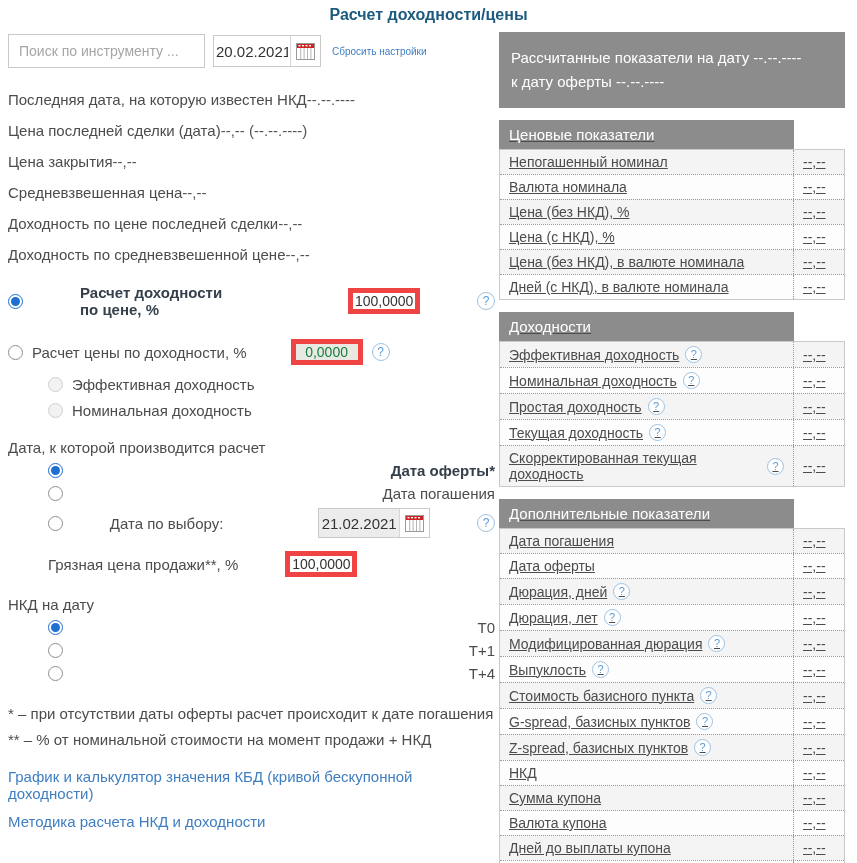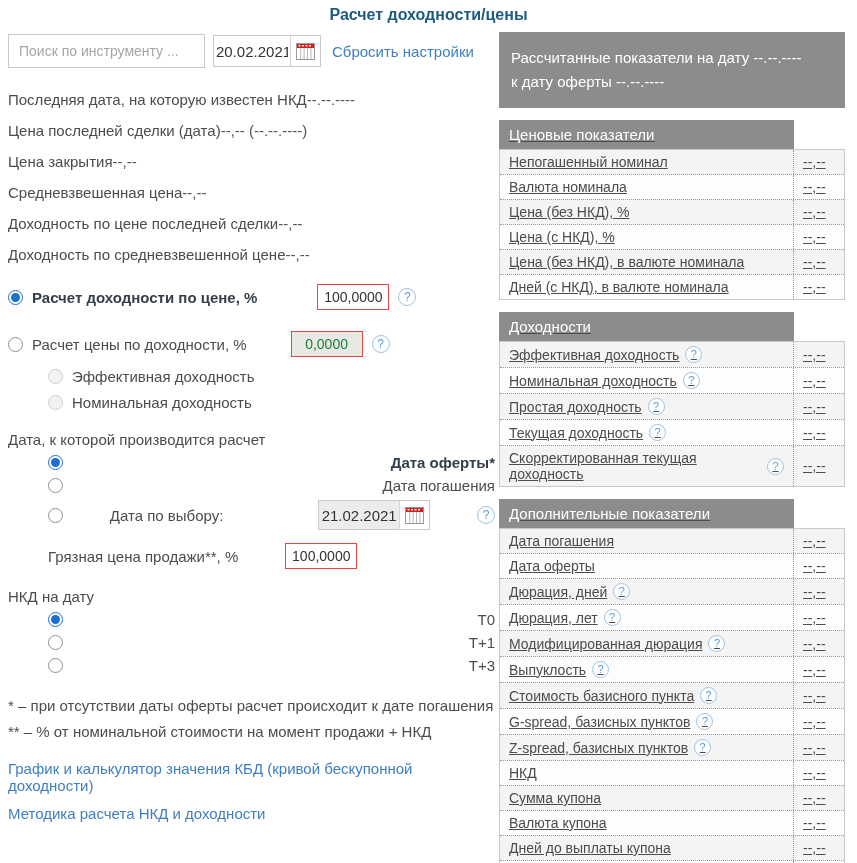--- a/index.html
+++ b/index.html
@@ -33,21 +33,21 @@
   }
   .date-input {
     width:76px; border:none; outline:none; text-align:center;
     font-size:15px; color:#333; background:transparent;
     font-family:"Liberation Sans", sans-serif;
   }
   .cal-btn {
     width:30px; border:none; border-left:1px solid #d6d6d6; background:#fff;
     display:flex; align-items:center; justify-content:center; cursor:pointer; padding:0;
   }
-  .reset-link { margin-left:11px; font-size:15px; color:#3f7ec1; text-decoration:none; cursor:pointer; }
+  .reset-link { margin-left:11px; font-size:10px; color:#3f7ec1; text-decoration:none; cursor:pointer; }
 
   
   .market { margin-top:16px; padding-right:18px; }
   .m-row { display:flex; align-items:baseline; padding:7px 0; font-size:15px; }
   .m-label { color:#4c4c4c; }
   .m-value { color:#555; white-space:nowrap; }
 
   
   .radio {
     width:15px; height:15px; border-radius:50%; border:1px solid #8f8f8f;
@@ -58,34 +58,34 @@
     content:""; position:absolute; left:2px; top:2px; right:2px; bottom:2px;
     border-radius:50%; background:#1d6fd1;
   }
   .radio.dis { border-color:#cfcfcf; background:#f2f2f2; }
 
   .form-row { display:flex; align-items:center; font-size:15px; }
   .form-row .lbl { margin-left:9px; }
   .bold-lbl { font-weight:bold; color:#343f4b; }
 
   .num-input {
-    width:72px; height:26px; border:1px solid #ef4444; background:#fff;
+    width:72px; height:26px; border:5px solid #ef4444; background:#fff;
     text-align:center; font-size:14px; color:#333; outline:none;
     font-family:"Liberation Sans", sans-serif;
   }
   .num-input.disabled { background:#e9e8e3; color:#15803d; }
 
   .help {
     display:inline-flex; align-items:center; justify-content:center; flex:none;
     width:18px; height:18px; border-radius:50%;
     border:1px solid #9dc2e2; color:#5b9bd5; background:#fff;
     font-size:12px; line-height:1; cursor:pointer;
   }
 
-  .row-yield { margin-top:14px; }
+  .row-yield { margin-top:14px;gap:48px; }
   .row-yield .num-input { margin-left:60px; }
   .row-price { margin-top:21px; }
   .row-price .num-input { margin-left:44px; }
   .form-row .help { margin-left:9px; }
 
   .sub-options { margin:11px 0 0 40px; }
   .sub-options .form-row { margin-bottom:9px; }
 
   .group-label { margin-top:20px; font-size:15px; color:#4c4c4c; }
 
@@ -256,21 +256,21 @@
         <div class="form-row">
           <span class="radio sel"></span>
           <span class="lbl">T0</span>
         </div>
         <div class="form-row">
           <span class="radio"></span>
           <span class="lbl">T+1</span>
         </div>
         <div class="form-row">
           <span class="radio"></span>
-          <span class="lbl">T+3</span>
+          <span class="lbl">T+4</span>
         </div>
       </div>
 
       <div class="footnotes">
         <div>* – при отсутствии даты оферты расчет происходит к дате погашения</div>
         <div>** – % от номинальной стоимости на момент продажи + НКД</div>
       </div>
 
       <div class="links">
         <a>График и калькулятор значения КБД (кривой бескупонной доходности)</a>

